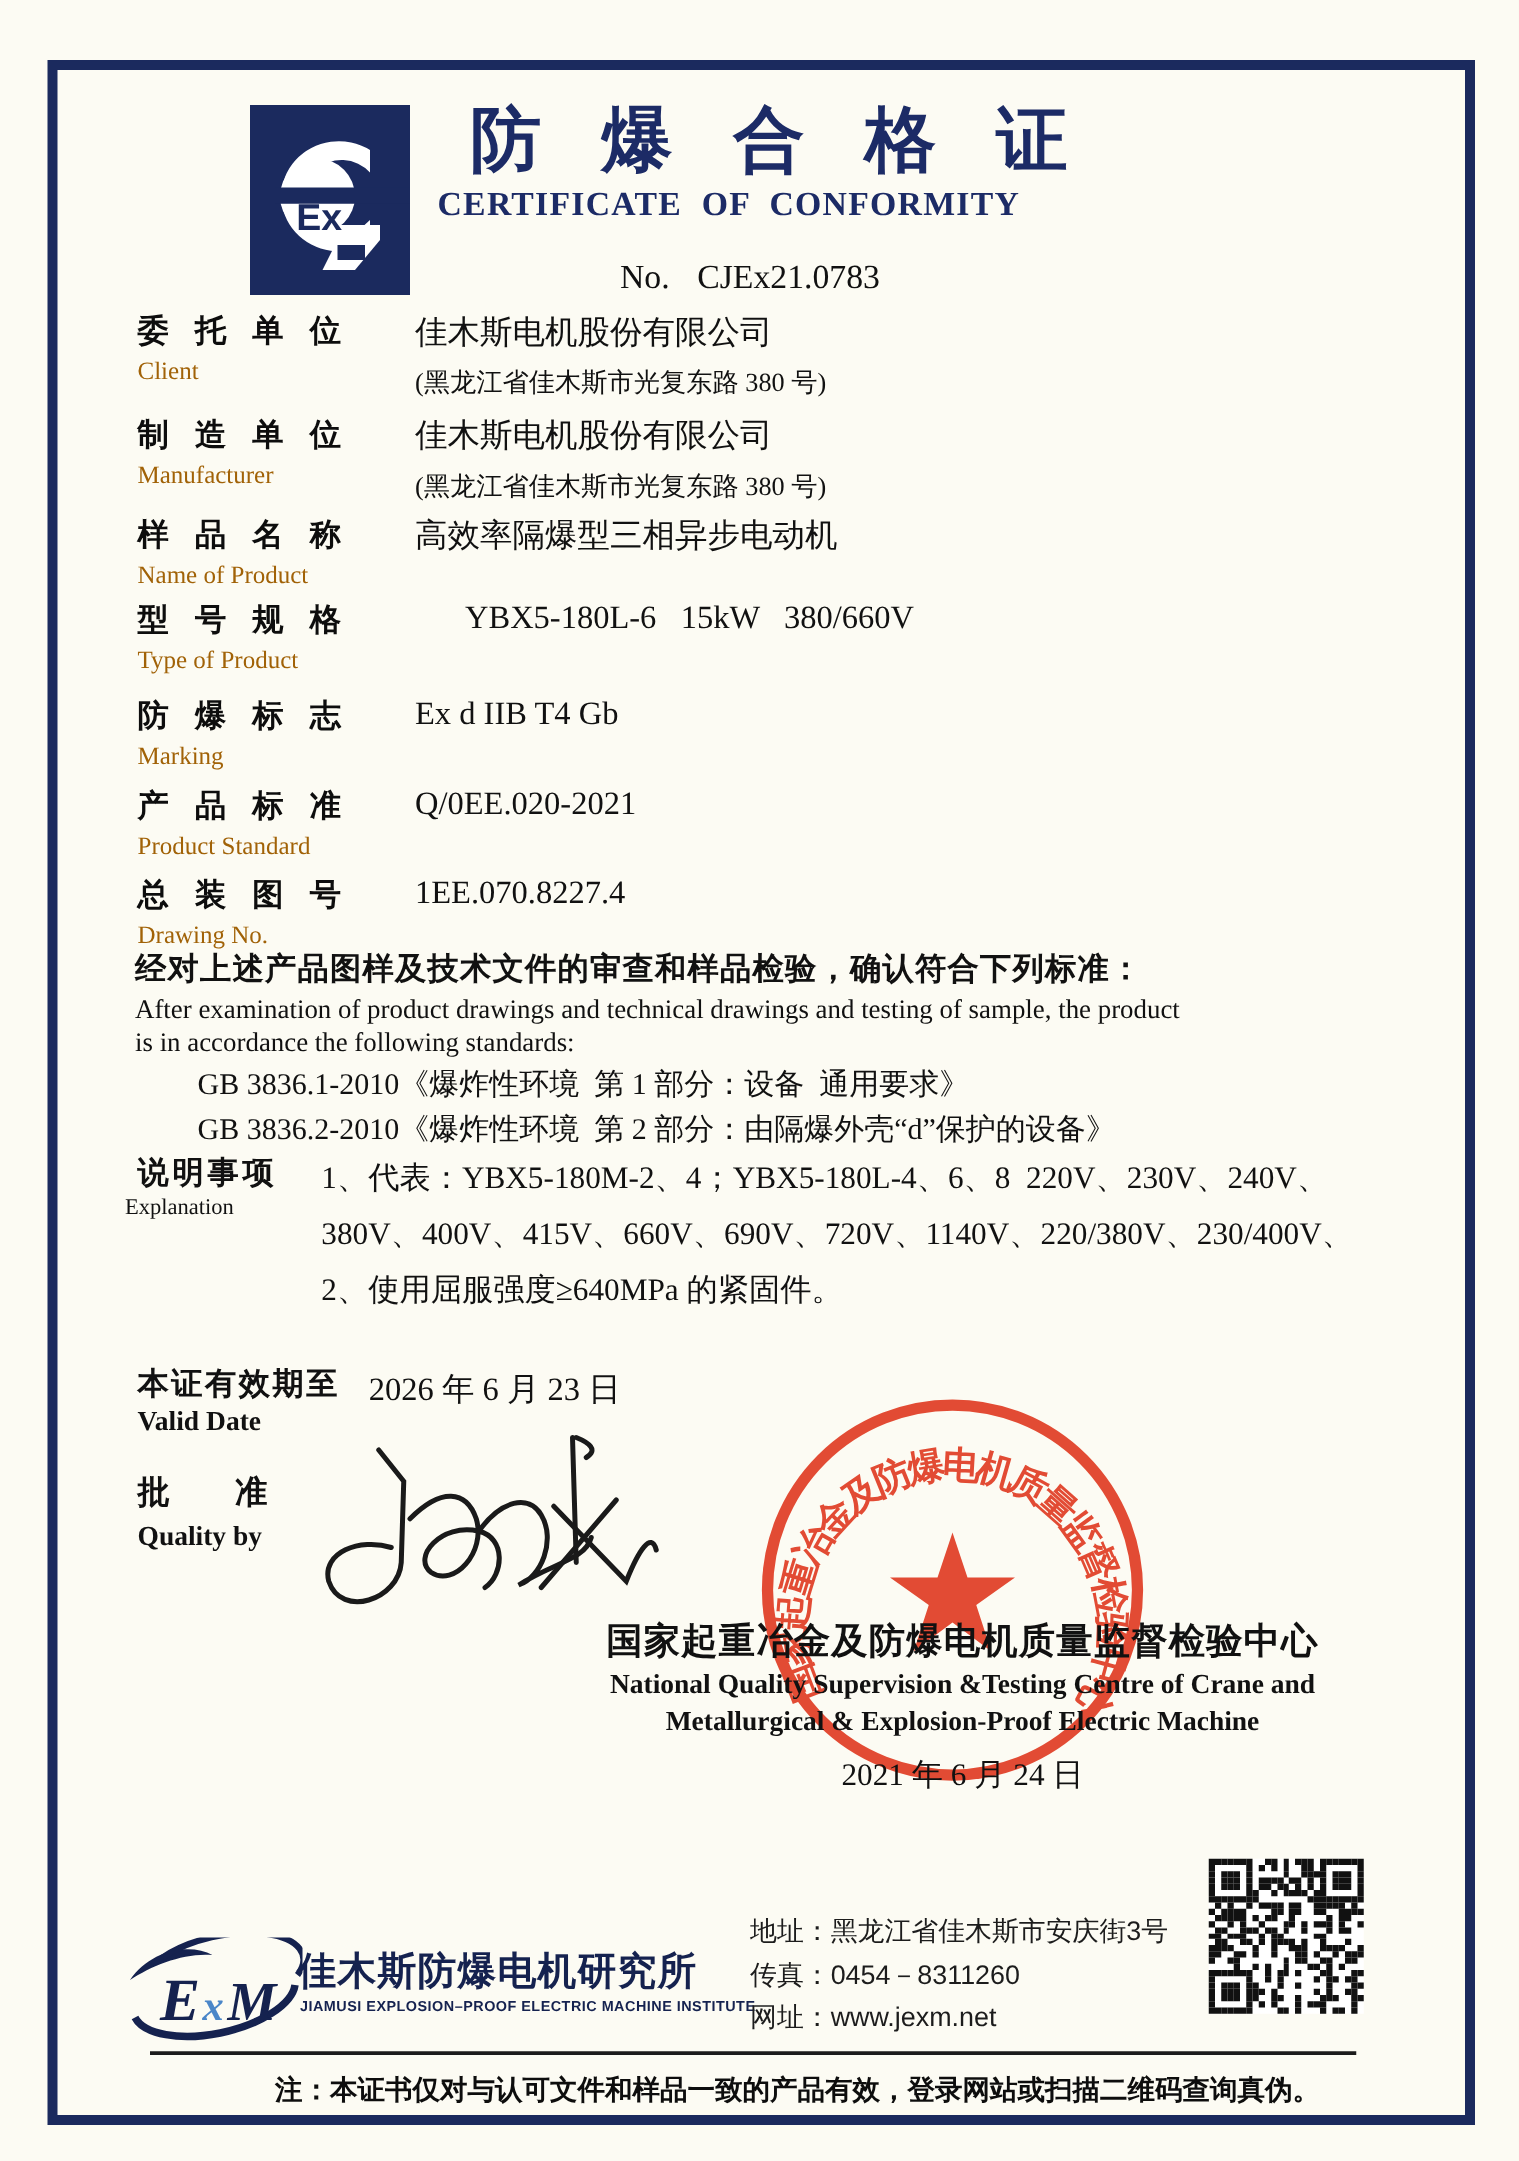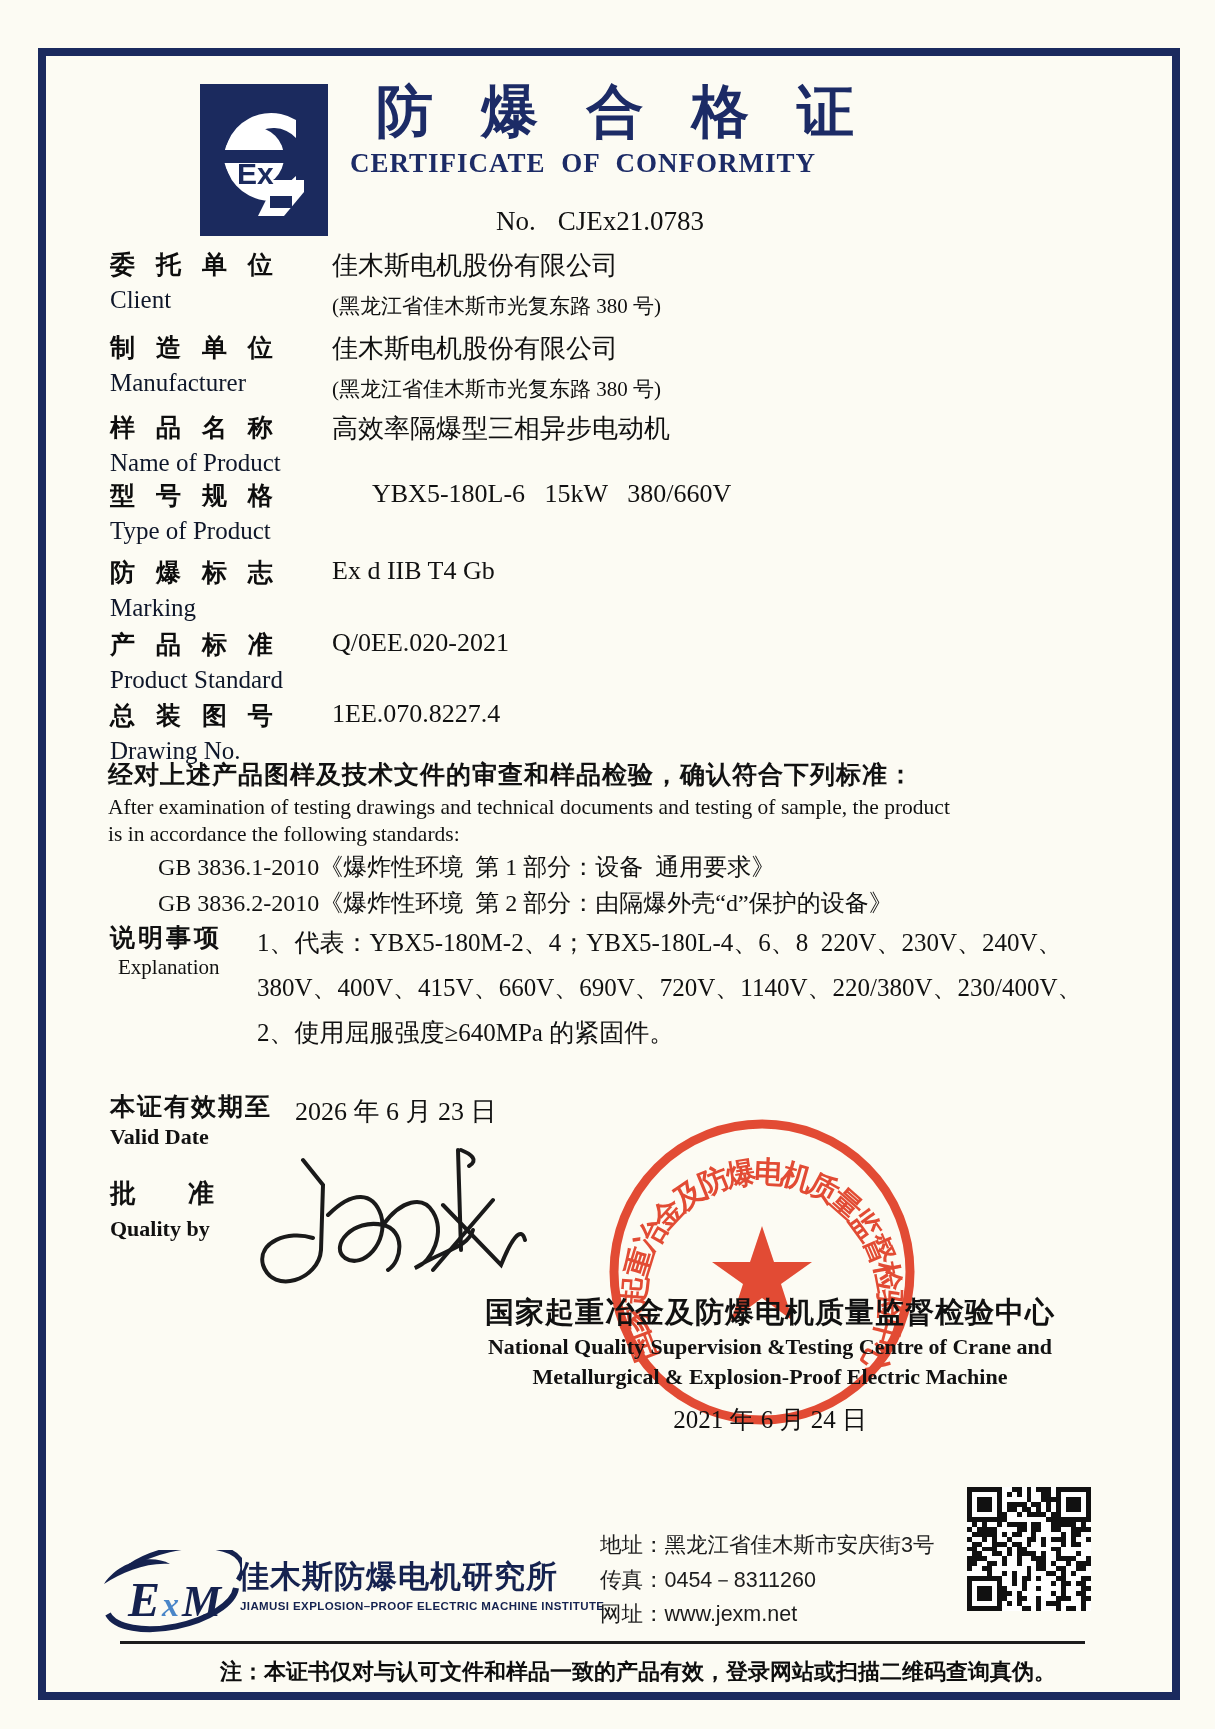--- a/index.html
+++ b/index.html
@@ -13,34 +13,34 @@
             color:#1c2b66;letter-spacing:10px;word-spacing:14px;}
   .title-en{left:350px;top:148px;width:540px;text-align:left;font-size:27px;font-weight:700;
             color:#1c2b66;letter-spacing:1px;word-spacing:8px;}
   .no-line{left:330px;top:206px;width:540px;text-align:center;font-size:27px;color:#111;}
   .no-line .num{margin-left:22px;}
   
   .row{position:absolute;left:110px;display:flex;width:1000px;}
   .lbl{width:222px;flex:none;}
   .lbl .cn{font-family:"Liberation Sans",sans-serif;font-weight:700;font-size:25px;
            word-spacing:10px;letter-spacing:2px;color:#0d0d0d;}
-  .lbl .en{font-size:25px;margin-top:5px;color:#0f172a;}
+  .lbl .en{font-size:20px;margin-top:5px;color:#a16207;}
   .val .main{font-size:26px;}
   .val .sub{font-size:21px;margin-top:9px;}
   
   .stmt-cn{left:108px;top:758px;width:1010px;font-family:"Liberation Sans",sans-serif;
            font-weight:700;font-size:25px;letter-spacing:1px;}
   .stmt-en{left:108px;top:794px;width:1010px;font-size:21.5px;line-height:27px;}
   .gb{font-size:24px;}
   .gb1{left:158px;top:851px;}
   .gb2{left:158px;top:887px;}
   
   .exp-cn{left:110px;top:921px;font-family:"Liberation Sans",sans-serif;font-weight:700;
           font-size:25px;letter-spacing:3px;}
-  .exp-en{left:118px;top:955px;font-size:21px;}
+  .exp-en{left:100px;top:955px;font-size:18px;}
   .exp-text{left:257px;top:920px;width:880px;font-size:25px;line-height:45px;}
   
   .valid-lbl-cn{left:110px;top:1090px;font-family:"Liberation Sans",sans-serif;font-weight:700;
                 font-size:25px;letter-spacing:2px;}
   .valid-lbl-en{left:110px;top:1124px;font-size:22px;font-weight:700;}
   .valid-val{left:295px;top:1094px;font-size:26px;}
   .appr-cn{left:110px;top:1176px;font-family:"Liberation Sans",sans-serif;font-weight:700;font-size:26px;}
   .appr-en{left:110px;top:1216px;font-size:22px;font-weight:700;}
   
   .org{left:420px;width:700px;text-align:center;}
@@ -148,21 +148,21 @@
         <div class="cn">总 装 图 号</div>
       <div class="en">Drawing No.</div>
       </div>
     <div class="val">
         <div class="main">1EE.070.8227.4</div>
       </div>
   </div>
 
   <div class="abs stmt-cn">经对上述产品图样及技术文件的审查和样品检验，确认符合下列标准：</div>
   <div class="abs stmt-en">
-    <div>After examination of testing drawings and technical documents and testing of sample, the product</div>
+    <div>After examination of product drawings and technical drawings and testing of sample, the product</div>
     <div>is in accordance the following standards:</div>
   </div>
   <div class="abs gb gb1 pre">GB 3836.1-2010《爆炸性环境  第 1 部分：设备  通用要求》</div>
   <div class="abs gb gb2 pre">GB 3836.2-2010《爆炸性环境  第 2 部分：由隔爆外壳“d”保护的设备》</div>
 
   <div class="abs exp-cn">说明事项</div>
   <div class="abs exp-en">Explanation</div>
   <div class="abs exp-text">
     <div class="pre">1、代表：YBX5-180M-2、4；YBX5-180L-4、6、8  220V、230V、240V、</div>
     <div class="pre">380V、400V、415V、660V、690V、720V、1140V、220/380V、230/400V、</div>

